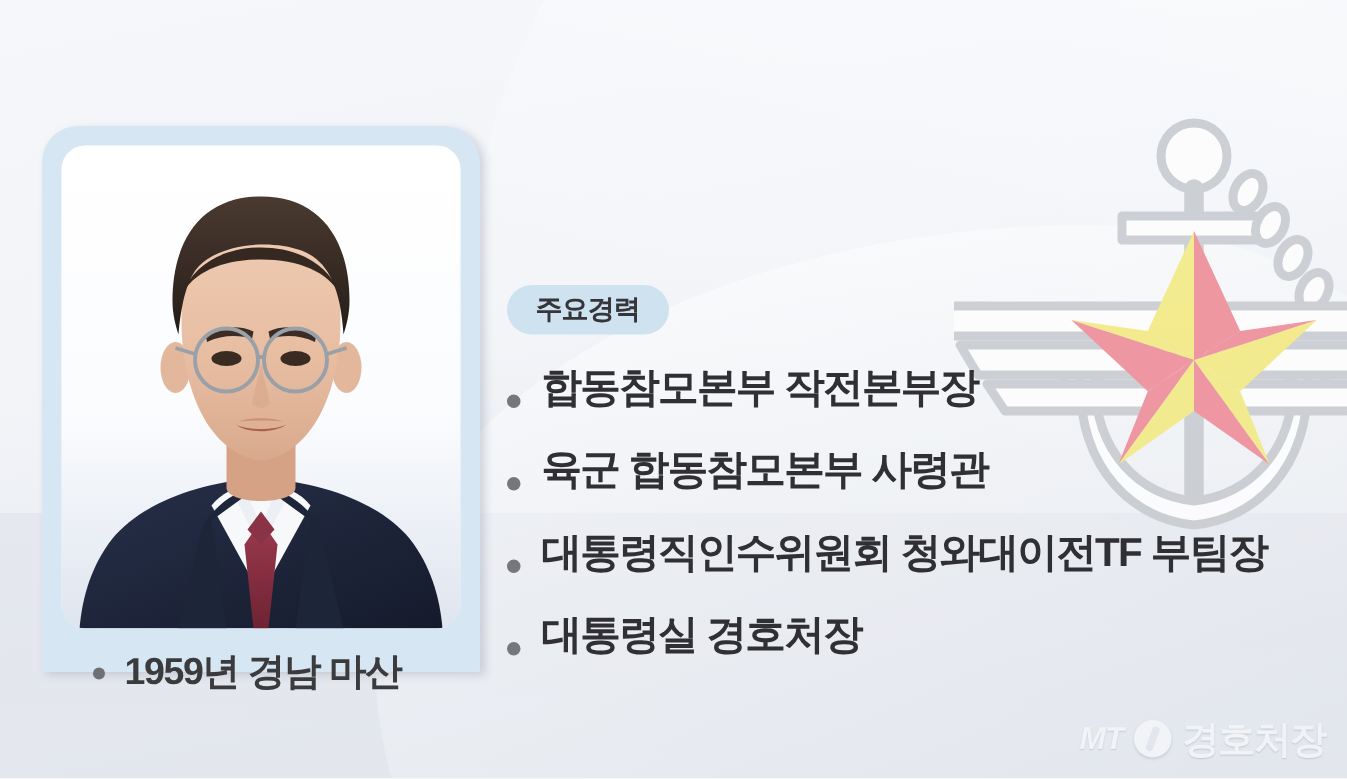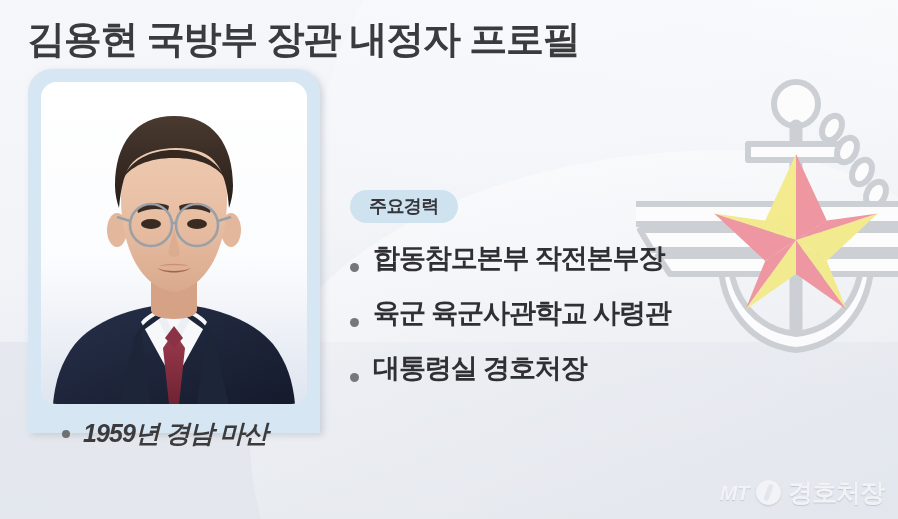--- a/index.html
+++ b/index.html
@@ -50,27 +50,26 @@
   
   .emblem{
     position:absolute; left:636px; top:58px;
     width:320px; height:320px;
     opacity:.92; z-index:2; pointer-events:none;
   }
   .emblem svg{ width:100%; height:100%; display:block; }
 
   
   .photo-panel{
-    position:absolute; left:28px; top:69px;
+    position:absolute; left:28px; top:84px;
     width:292px; height:364px;
     background:#d7e6f3;
     border-radius:24px 24px 0 0;
     box-shadow:3px 2px 6px rgba(120,130,145,.28);
     z-index:6;
-    font-style:italic;
   }
   .photo-inner{
     position:absolute; left:13px; top:13px;
     width:266px; height:322px;
     border-radius:16px;
     overflow:hidden;
     background:linear-gradient(175deg,#ffffff 0%,#fdfdfe 52%,#e9edf4 100%);
   }
   .photo-inner svg{ width:100%; height:100%; display:block; }
 
@@ -86,21 +85,21 @@
     color:#3b3b3d; line-height:1;
     margin-bottom:26px; white-space:nowrap;
   }
   .bio-item .dot{
     width:8px; height:8px; border-radius:50%;
     background:#6e7074; margin-right:13px; flex:none;
   }
 
   
   .career{
-    position:absolute; left:350px; top:190px;
+    position:absolute; left:338px; top:190px;
     z-index:8;
   }
   .career-badge{
     display:inline-block;
     background:#cfe2f0;
     color:#35353a;
     font-size:18px; font-weight:bold; letter-spacing:-.6px;
     padding:7px 19px 8px;
     border-radius:19px;
     line-height:1;
@@ -150,21 +149,20 @@
 </style>
 </head>
 <body>
 
 <div id="infographic">
 
   <div class="sheen-a"></div>
   <div class="band-lower"></div>
   <div class="sheen-b"></div>
 
-  <h1 class="title">김용현 국방부 장관 내정자 프로필</h1>
 
   <div class="emblem">
     <svg viewBox="0 0 320 320" xmlns="http://www.w3.org/2000/svg">
       <g fill="none" stroke="#c9cdd2" stroke-width="6" stroke-linejoin="round" stroke-linecap="round">
 
         <circle cx="160" cy="46" r="22" fill="#fdfdfe"></circle>
 
         <path d="M160 68 L160 272" stroke-width="13" fill="none"></path>
 
         <path d="M112 86 L208 86 L208 102 L112 102 Z" fill="#fdfdfe"></path>
@@ -295,21 +293,25 @@
   <div class="career">
     <div class="career-badge">주요경력</div>
 
     <div class="career-list">
       <div class="career-item">
         <span class="dot"></span>
         <span>합동참모본부 작전본부장</span>
       </div>
       <div class="career-item">
         <span class="dot"></span>
-        <span>육군 육군사관학교 사령관</span>
+        <span>육군 합동참모본부 사령관</span>
+      </div>
+      <div class="career-item">
+        <span class="dot"></span>
+        <span>대통령직인수위원회 청와대이전TF 부팀장</span>
       </div>
       <div class="career-item">
         <span class="dot"></span>
         <span>대통령실 경호처장</span>
       </div>
     </div>
   </div>
 
   <div class="watermark">
     <span class="wm-mt">MT</span>

